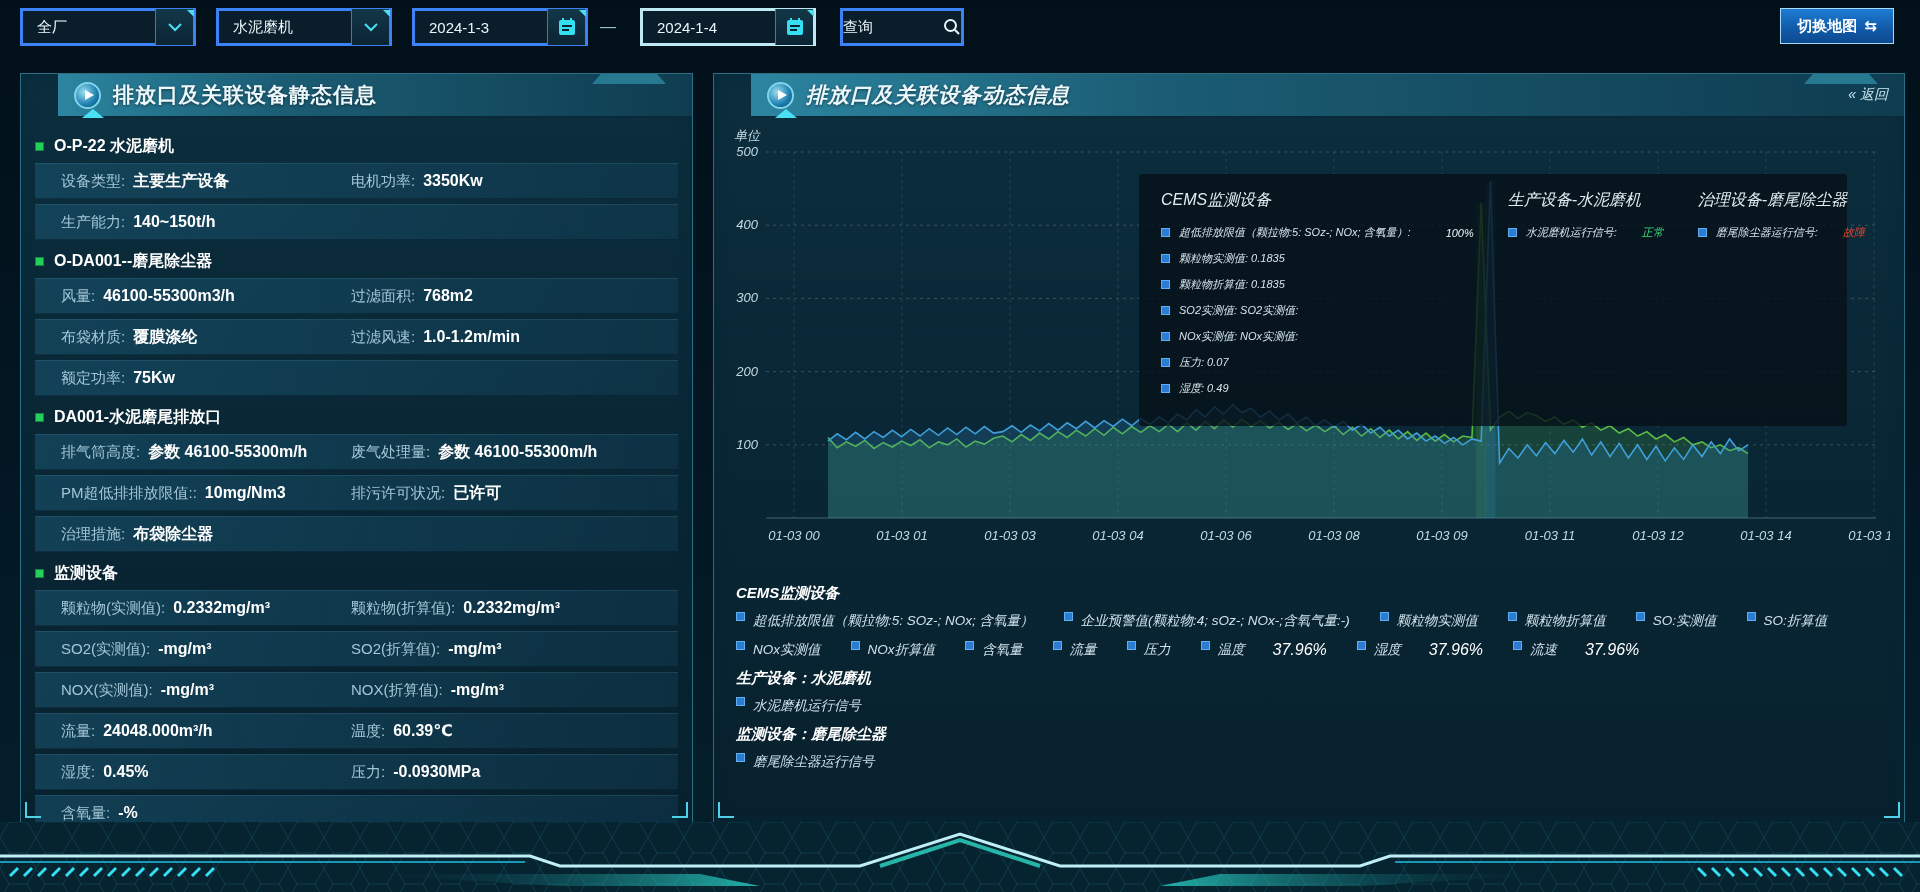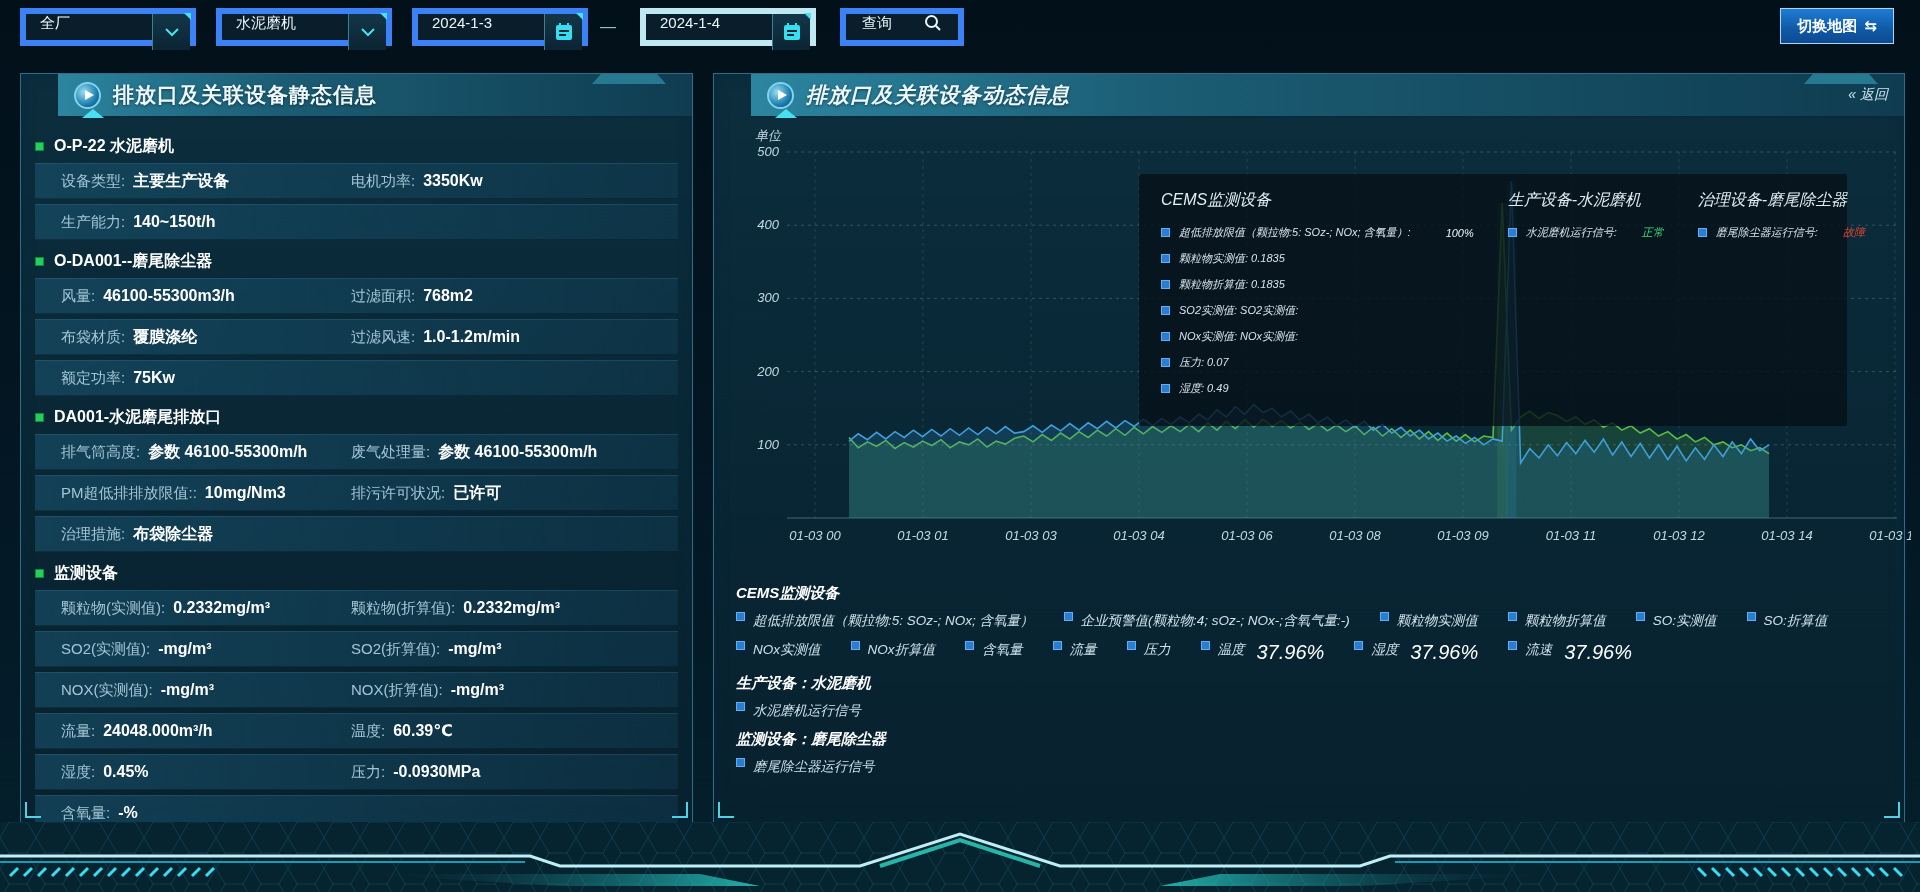--- a/index.html
+++ b/index.html
@@ -7,39 +7,39 @@
   body {
     font-family:"Liberation Sans","DejaVu Sans",sans-serif;
     background:linear-gradient(180deg,#021019 0%,#031724 55%,#04202c 100%);
     color:#e8f4f8; position:relative;
   }
 
   
   .topbar { position:absolute; left:0; top:0; width:1920px; height:56px; }
   .tb-box {
     position:absolute; top:8px; height:38px; background:#0a1d2a;
-    border:6px solid #3b82f6; display:flex; align-items:flex-start;
+    border:3px solid #3b82f6; display:flex; align-items:center;
     font-size:15px; color:#eaf6fa;
   }
   .tb-box::after{ content:""; position:absolute; right:-1px; top:-1px;
     border-top:7px solid #49e0f2; border-left:7px solid transparent; }
   .tb-label { flex:1; padding-left:14px; }
   .tb-side {
     width:38px; height:36px; margin:0; border-left:1px solid #3d7f97;
     background:linear-gradient(180deg,#123749,#0c2433);
     display:flex; align-items:center; justify-content:center;
   }
   .sel-plant { left:20px; width:176px; }
   .sel-device { left:216px; width:176px; }
   .date-start { left:412px; width:176px; }
   .date-end { left:640px; width:176px; border-color:#bfe9f2; }
   .range-dash { position:absolute; left:600px; top:8px; height:38px; display:flex;
     align-items:center; color:#9fc3d2; font-size:16px; }
   .btn-query { left:840px; width:124px; justify-content:space-between;
-    padding:0 16px; cursor:pointer; }
+    padding:0 0; cursor:pointer; }
   .btn-query::after{ display:none; }
   .btn-switch {
     position:absolute; right:26px; top:8px; width:114px; height:36px;
     background:linear-gradient(180deg,#1e7cd4 0%,#1059a6 60%,#0d4a90 100%);
     border:1px solid #a8d8f8; color:#fff; font-size:15px; font-weight:bold;
     display:flex; align-items:center; justify-content:center; gap:7px; cursor:pointer;
   }
   .chev-icon svg, .cal-icon svg, .mag-icon svg { display:block; }
 
   
@@ -87,21 +87,21 @@
     background:linear-gradient(90deg,rgba(26,86,114,.55),rgba(20,70,96,.35));
     border-top:1px solid rgba(90,160,190,.18); border-bottom:1px solid rgba(0,0,0,.25);
     padding-left:26px;
   }
   .cell { display:flex; align-items:baseline; gap:8px; }
   .cell:first-child { flex:0 0 47%; }
   .cell-label { font-size:15px; color:#a3c6d6; }
   .cell-value { font-size:16px; font-weight:bold; color:#ffffff; }
 
   
-  .chart-wrap { position:absolute; left:33px; top:52px; width:1164px; height:430px; }
+  .chart-wrap { position:absolute; left:12px; top:52px; width:1164px; height:430px; }
   .chart-wrap svg text { font-family:"Liberation Sans","DejaVu Sans",sans-serif; }
 
   
   .chart-tooltip {
     position:absolute; left:425px; top:100px; width:708px; height:252px;
     background:rgba(6,16,24,.80); border-radius:3px; z-index:5;
     display:flex; padding:16px 0 0 22px; gap:34px;
   }
   .tt-col { display:flex; flex-direction:column; }
   .tt-col-1 { width:330px; }
@@ -113,21 +113,21 @@
   .tt-val { margin-left:26px; color:#eef6fa; }
   .tt-status-ok { color:#3ddc7a; margin-left:16px; }
   .tt-status-err { color:#e8442f; margin-left:16px; }
 
   
   .legend-area { position:absolute; left:22px; top:500px; width:1150px; }
   .lg-title { font-size:15px; font-weight:bold; color:#ffffff; margin:10px 0 9px 0; }
   .lg-items { display:flex; flex-wrap:wrap; column-gap:30px; row-gap:11px; }
   .lg-item { display:flex; align-items:flex-start; gap:8px; font-size:13.5px;
     color:#cfe3ec; cursor:pointer; white-space:nowrap; }
-  .lg-value { font-size:20px; color:#ffffff; margin-left:4px; }
+  .lg-value { font-size:16px; color:#ffffff; margin-left:20px; }
   .lg-block { margin-bottom:6px; }
 
   
   .bottom-deco { position:absolute; left:0; bottom:0; width:1920px; height:70px; z-index:0; }
 </style>
 </head>
 <body>
 
 <div class="topbar">
   <div class="tb-box sel-plant">

